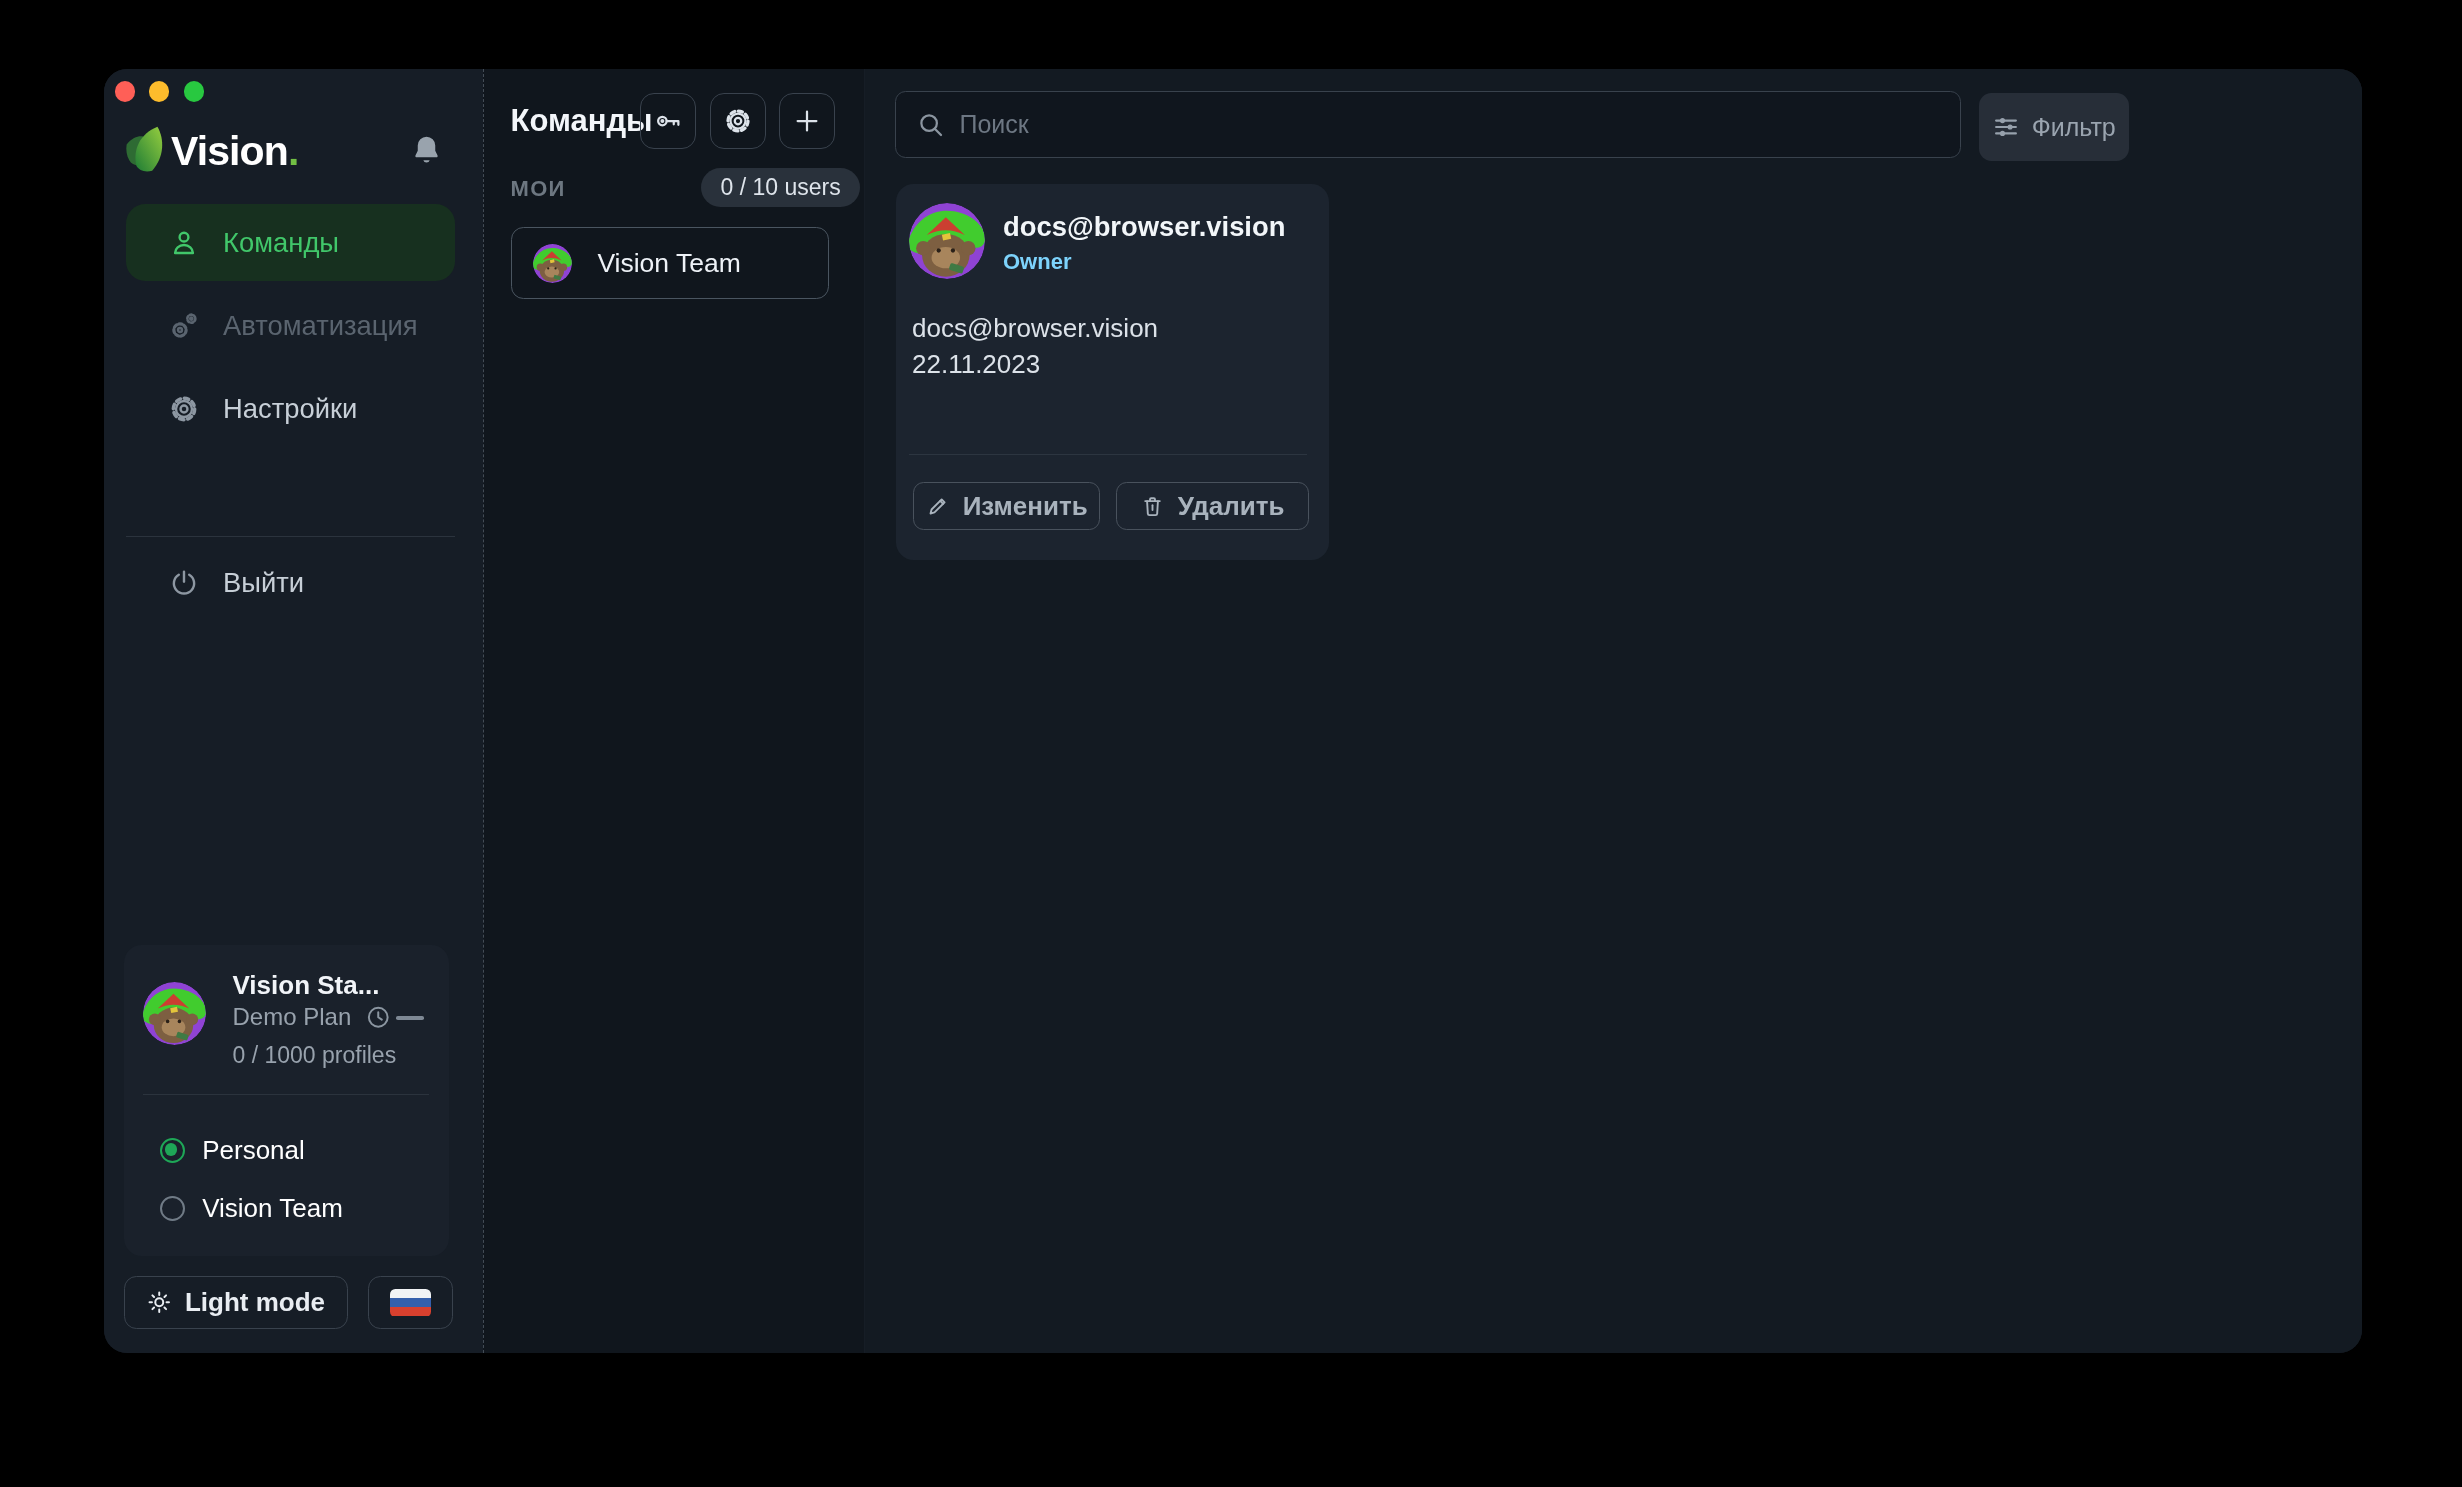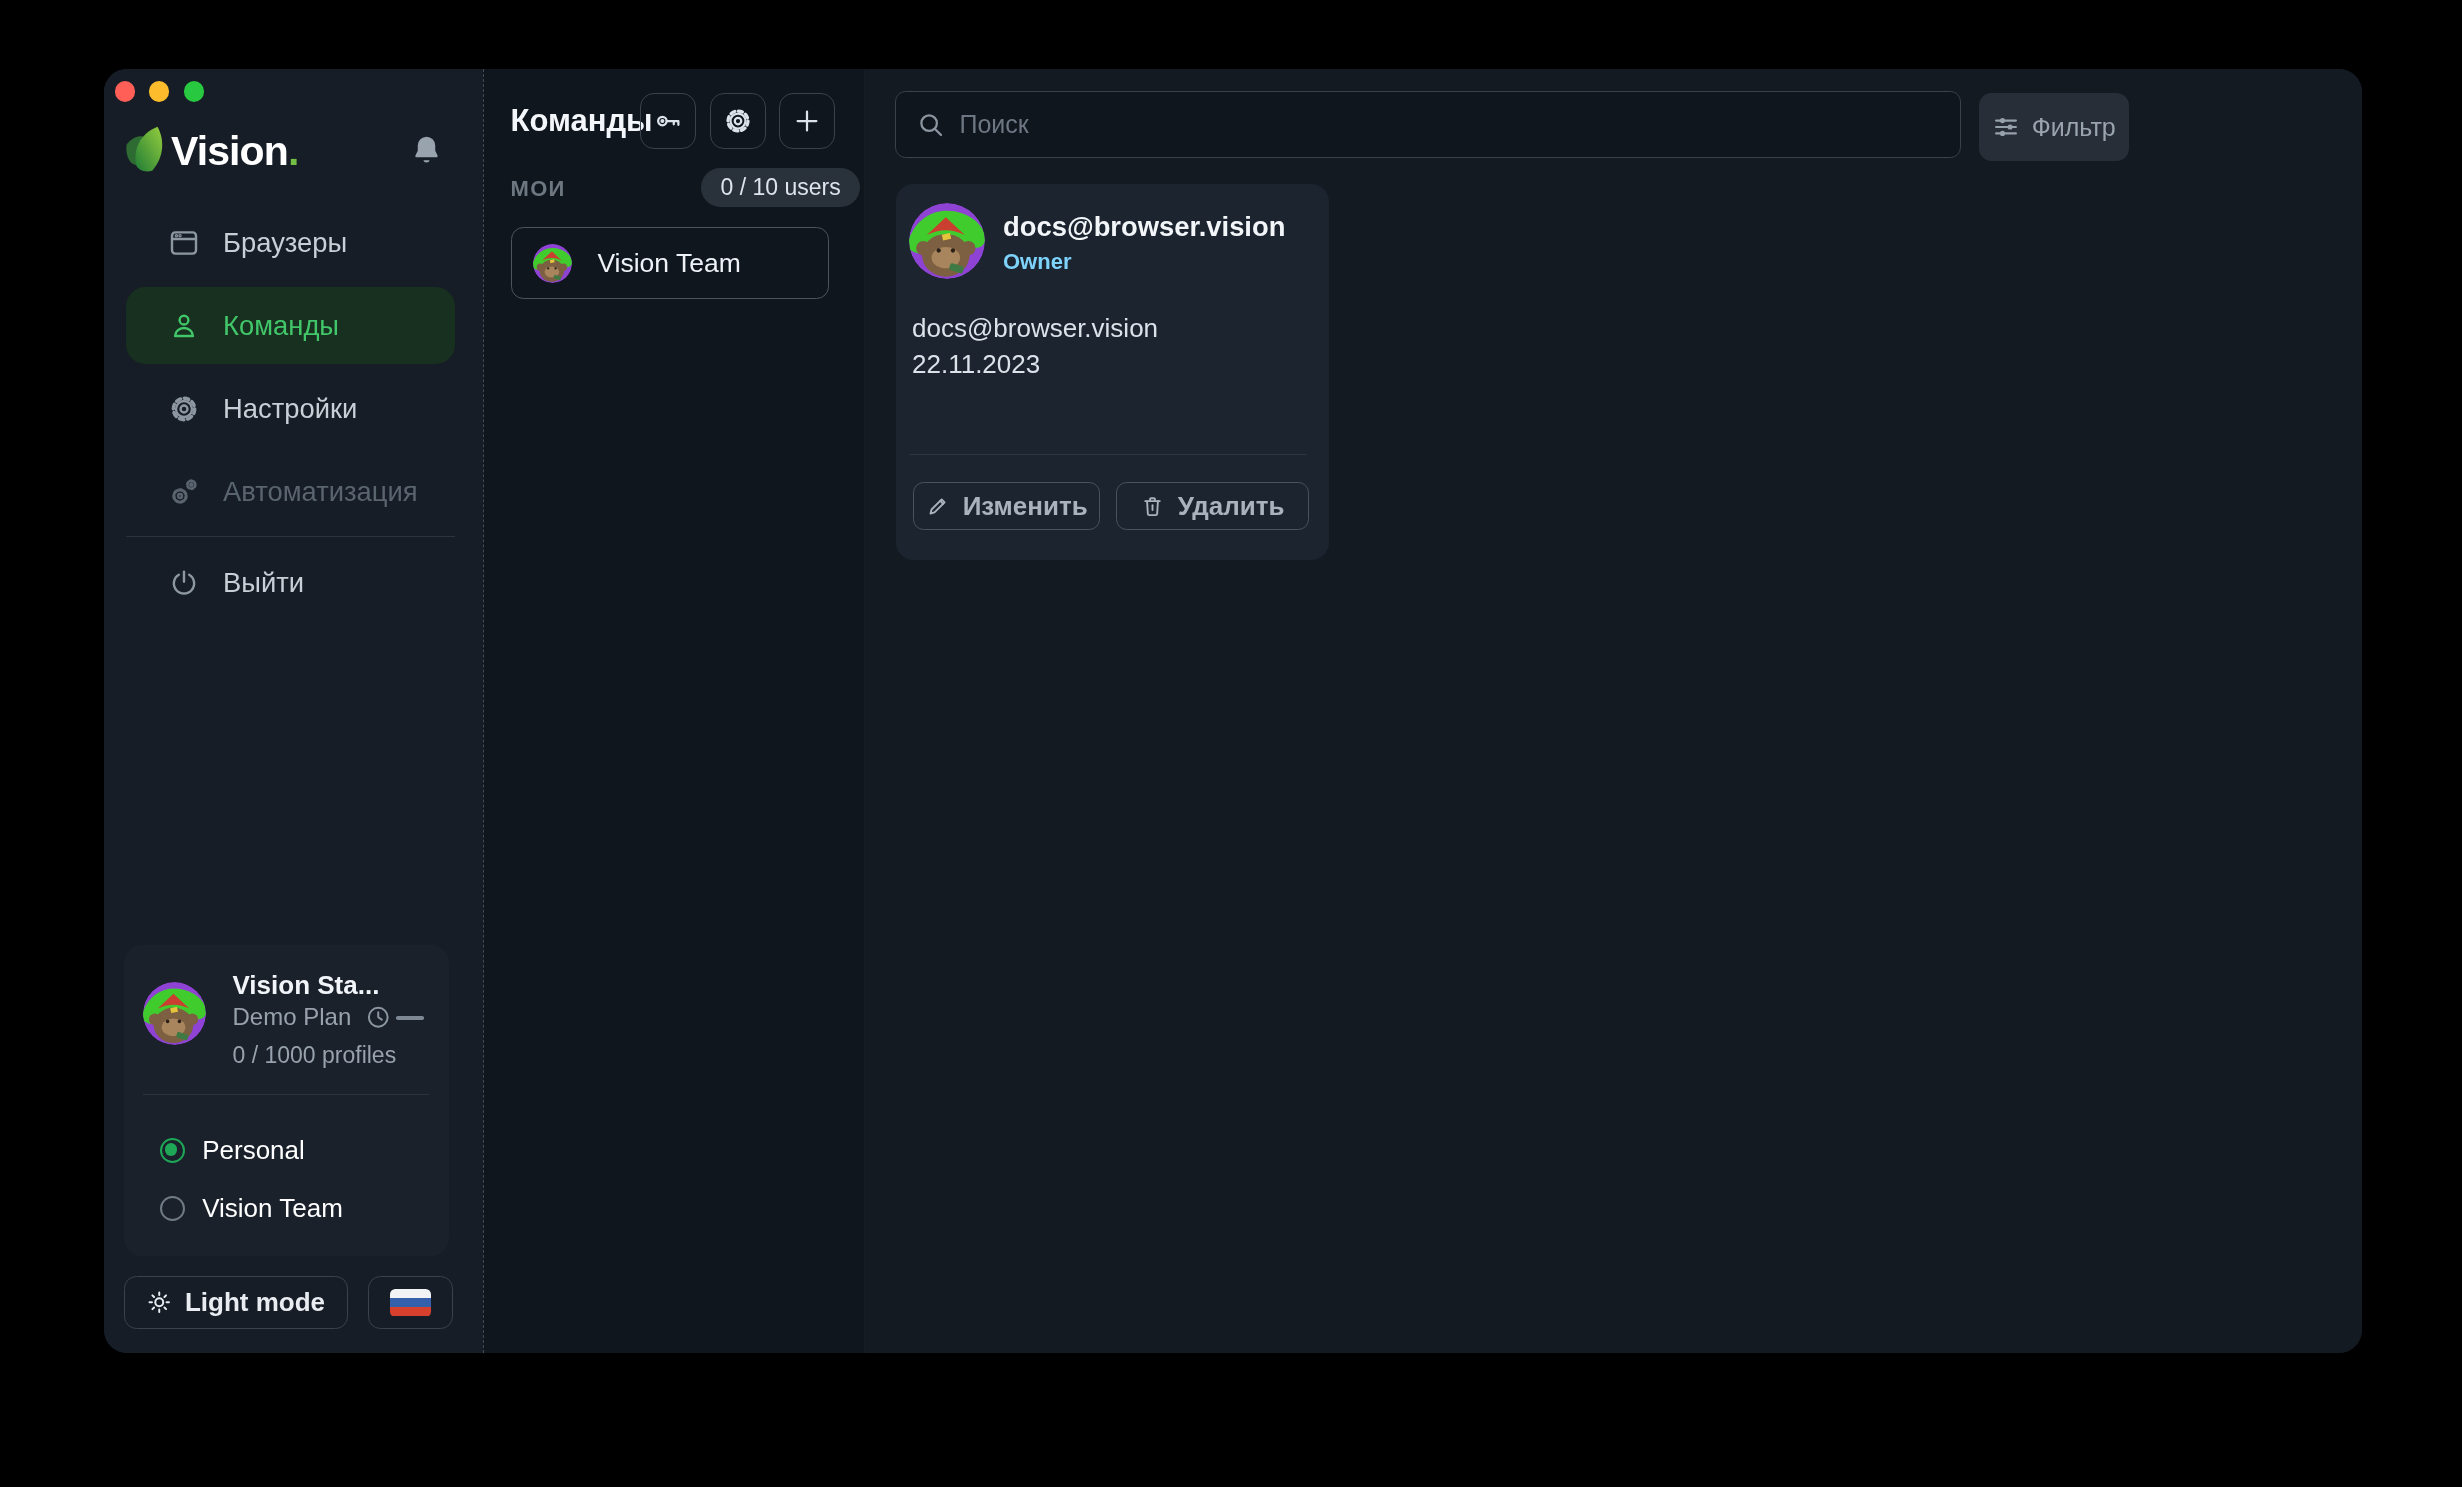--- a/index.html
+++ b/index.html
@@ -146,52 +146,43 @@
           <path d="M14 46 C10 28 18 10 38 2 C46 16 46 36 32 52 C24 54 17 52 14 46 Z" fill="url(#leafg)"></path>
         </svg>
         <span class="logo-text"><span>Vision</span><span class="logo-dot">.</span></span>
       </div>
       <svg class="bell" viewBox="0 0 24 24" fill="currentColor">
         <path d="M12 2.5 a6 6 0 0 0 -6 6 v3.6 L4.5 15.3 a0.9 0.9 0 0 0 0.75 1.4 h13.5 a0.9 0.9 0 0 0 0.75 -1.4 L18 12.1 V8.5 a6 6 0 0 0 -6 -6 Z"></path>
         <path d="M9.8 18.6 a2.3 2.3 0 0 0 4.4 0 Z"></path>
       </svg>
 
       <nav class="nav">
-        <div class="nav-item">
-          <svg class="nicon stroke" viewBox="0 0 24 24">
-            <rect x="3" y="4" width="18" height="16" rx="2.5"></rect>
-              <line x1="3" y1="9" x2="21" y2="9"></line>
-            <circle cx="6.3" cy="6.5" r="0.4" fill="currentColor"></circle>
-              <circle cx="9" cy="6.5" r="0.4" fill="currentColor"></circle>
-          </svg>
-          <span class="nlabel">Браузеры</span>
-        </div>
         <div class="nav-item selected">
           <svg class="nicon stroke" viewBox="0 0 24 24">
             <circle cx="12" cy="7.6" r="3.3"></circle>
             <path d="M5.3 19.5 a6.7 6 0 0 1 13.4 0 Z"></path>
           </svg>
           <span class="nlabel">Команды</span>
-        </div>
-        <div class="nav-item">
-          <svg class="nicon stroke" viewBox="0 0 24 24">
-            <circle cx="12" cy="12" r="8" stroke-width="2.6" stroke-dasharray="3.4 2.88"></circle>
-            <circle cx="12" cy="12" r="6"></circle>
-            <circle cx="12" cy="12" r="2.6"></circle>
-          </svg>
-          <span class="nlabel">Настройки</span>
         </div>
         <div class="nav-item disabled">
           <svg class="nicon stroke" viewBox="0 0 24 24">
             <circle cx="9" cy="15" r="4.6" stroke-width="2.4" stroke-dasharray="2.4 1.62"></circle>
             <circle cx="9" cy="15" r="1.5"></circle>
             <circle cx="17.5" cy="6.5" r="3" stroke-width="2" stroke-dasharray="1.7 1.44"></circle>
             <circle cx="17.5" cy="6.5" r="0.9"></circle>
           </svg>
           <span class="nlabel">Автоматизация</span>
+        </div>
+        <div class="nav-item">
+          <svg class="nicon stroke" viewBox="0 0 24 24">
+            <circle cx="12" cy="12" r="8" stroke-width="2.6" stroke-dasharray="3.4 2.88"></circle>
+            <circle cx="12" cy="12" r="6"></circle>
+            <circle cx="12" cy="12" r="2.6"></circle>
+          </svg>
+          <span class="nlabel">Настройки</span>
         </div>
       </nav>
       <div class="nav-divider"></div>
       <nav class="nav-logout">
         <div class="nav-item">
           <svg class="nicon stroke" viewBox="0 0 24 24">
             <path d="M12 3.5 V11"></path>
             <path d="M8.1 5.8 a7.6 7.6 0 1 0 7.8 0"></path>
           </svg>
           <span class="nlabel">Выйти</span>

